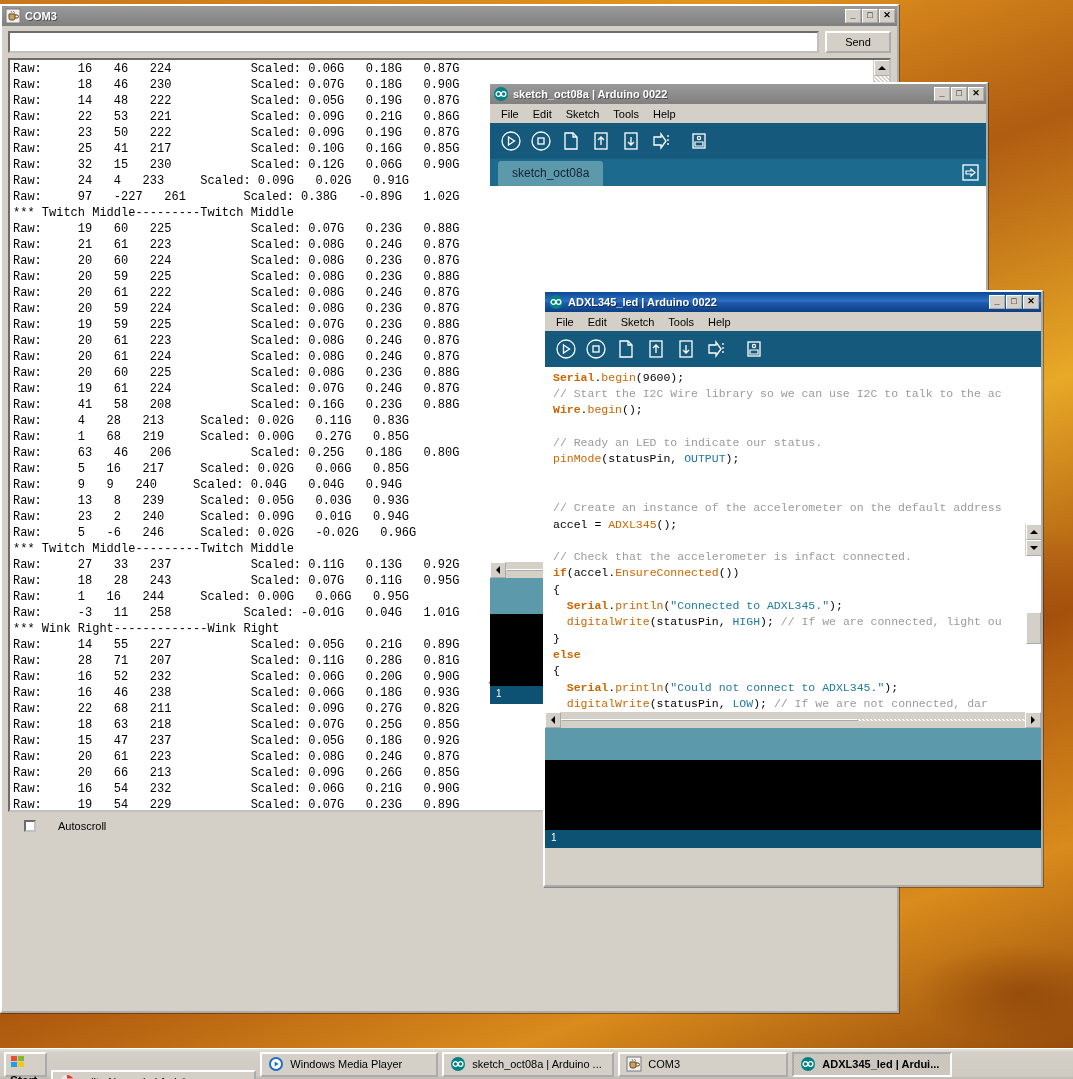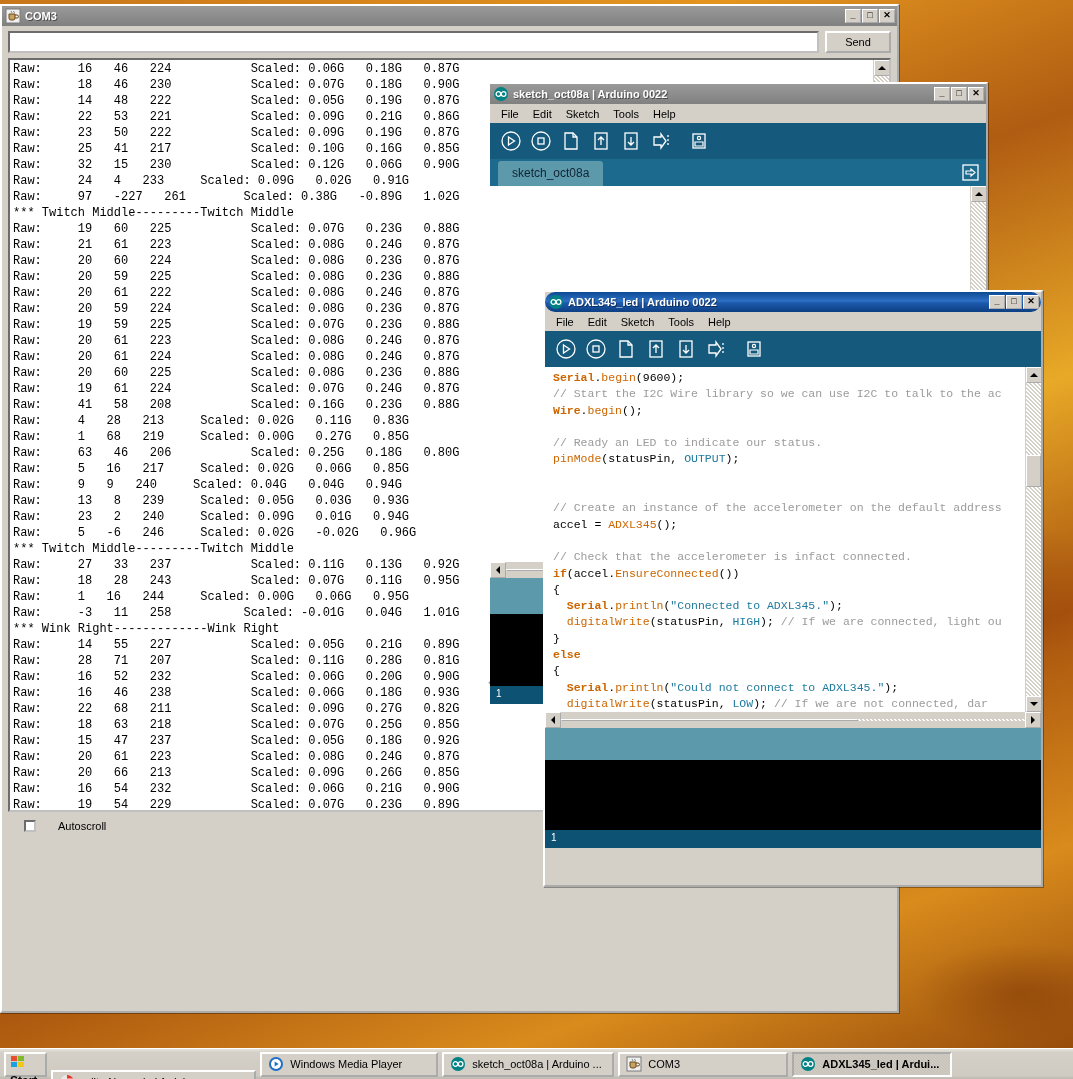--- a/index.html
+++ b/index.html
@@ -18,21 +18,21 @@
       radial-gradient(ellipse 150px 70px at 95% 92%, rgba(120,50,5,.45), transparent 70%),
       linear-gradient(160deg,#c8761a 0%,#e3951f 18%,#b05c12 34%,#e8a927 52%,#a8530e 68%,#d98b1c 84%,#8d4309 100%);
   }
 
   
   .win { position:absolute; background:#d4d0c8; border:2px outset #fff;
          box-shadow:1px 1px 0 rgba(0,0,0,.35); }
   .tb { height:20px; display:flex; align-items:center; padding:0 2px 0 3px;
         color:#fff; font-weight:bold; font-size:11px; }
   .tb.inactive { background:linear-gradient(180deg,#9a9a9a,#808080); }
-  .tb.active { background:linear-gradient(180deg,#0a4a93,#2f6fc4 45%,#1c59ad 55%,#0d3f82);border-radius:10px; }
+  .tb.active { background:linear-gradient(180deg,#0a4a93,#2f6fc4 45%,#1c59ad 55%,#0d3f82); }
   .tb-title { flex:1; white-space:nowrap; overflow:hidden; margin-left:4px;
               text-shadow:1px 1px 0 rgba(0,0,0,.45); }
   .tb-btns { display:flex; gap:1px; }
   .tb-btn { width:16px; height:14px; background:#d4d0c8; border:1px outset #fff;
             font-size:9px; line-height:11px; text-align:center; color:#000;
             font-family:"Liberation Sans",sans-serif; font-weight:bold; cursor:default; }
 
   
   #com3 { left:0; top:4px; width:899px; height:1009px; }
   #com3 .body { padding:5px 6px 0 6px; }
@@ -72,21 +72,21 @@
   .ide .toolbar { height:36px; background:#155a7d; display:flex; align-items:center;
                   gap:4px; padding-left:8px; }
   .tbtn { width:26px; height:24px; display:flex; align-items:center; justify-content:center; }
   .tbtn svg { display:block; }
   .ide .tabbar { height:27px; background:#1c6a8e; display:flex; align-items:flex-end;
                  position:relative; padding-left:8px; }
   .tab { background:#5c9aab; color:#123; font-size:12px; padding:5px 14px 6px 14px;
          border-radius:3px 3px 0 0; font-family:"Liberation Sans",sans-serif; }
   .tab-arrow { position:absolute; right:6px; top:4px; width:19px; height:19px;
                display:flex; align-items:center; justify-content:center; }
-  .editor { background:#fff; position:relative; display:flex; overflow:hidden; }
+  .editor { background:#fff; position:relative; display:flex; overflow:hidden;align-items:center; }
   .code { flex:1; font-family:"Liberation Mono", monospace; font-size:11.5px;
           line-height:16.3px; padding:3px 0 0 8px; white-space:pre; overflow:hidden; }
   .kw      { color:#cc6600; font-weight:bold; }
   .fn      { color:#cc6600; }
   .cmt     { color:#9b9b9b; }
   .str     { color:#1f7a9e; }
   .lit     { color:#1f7a9e; }
   .plain   { color:#000; }
   .hscroll { height:16px; background:#d4d0c8; display:flex; align-items:center; }
   .htrack  { flex:1; display:flex;

